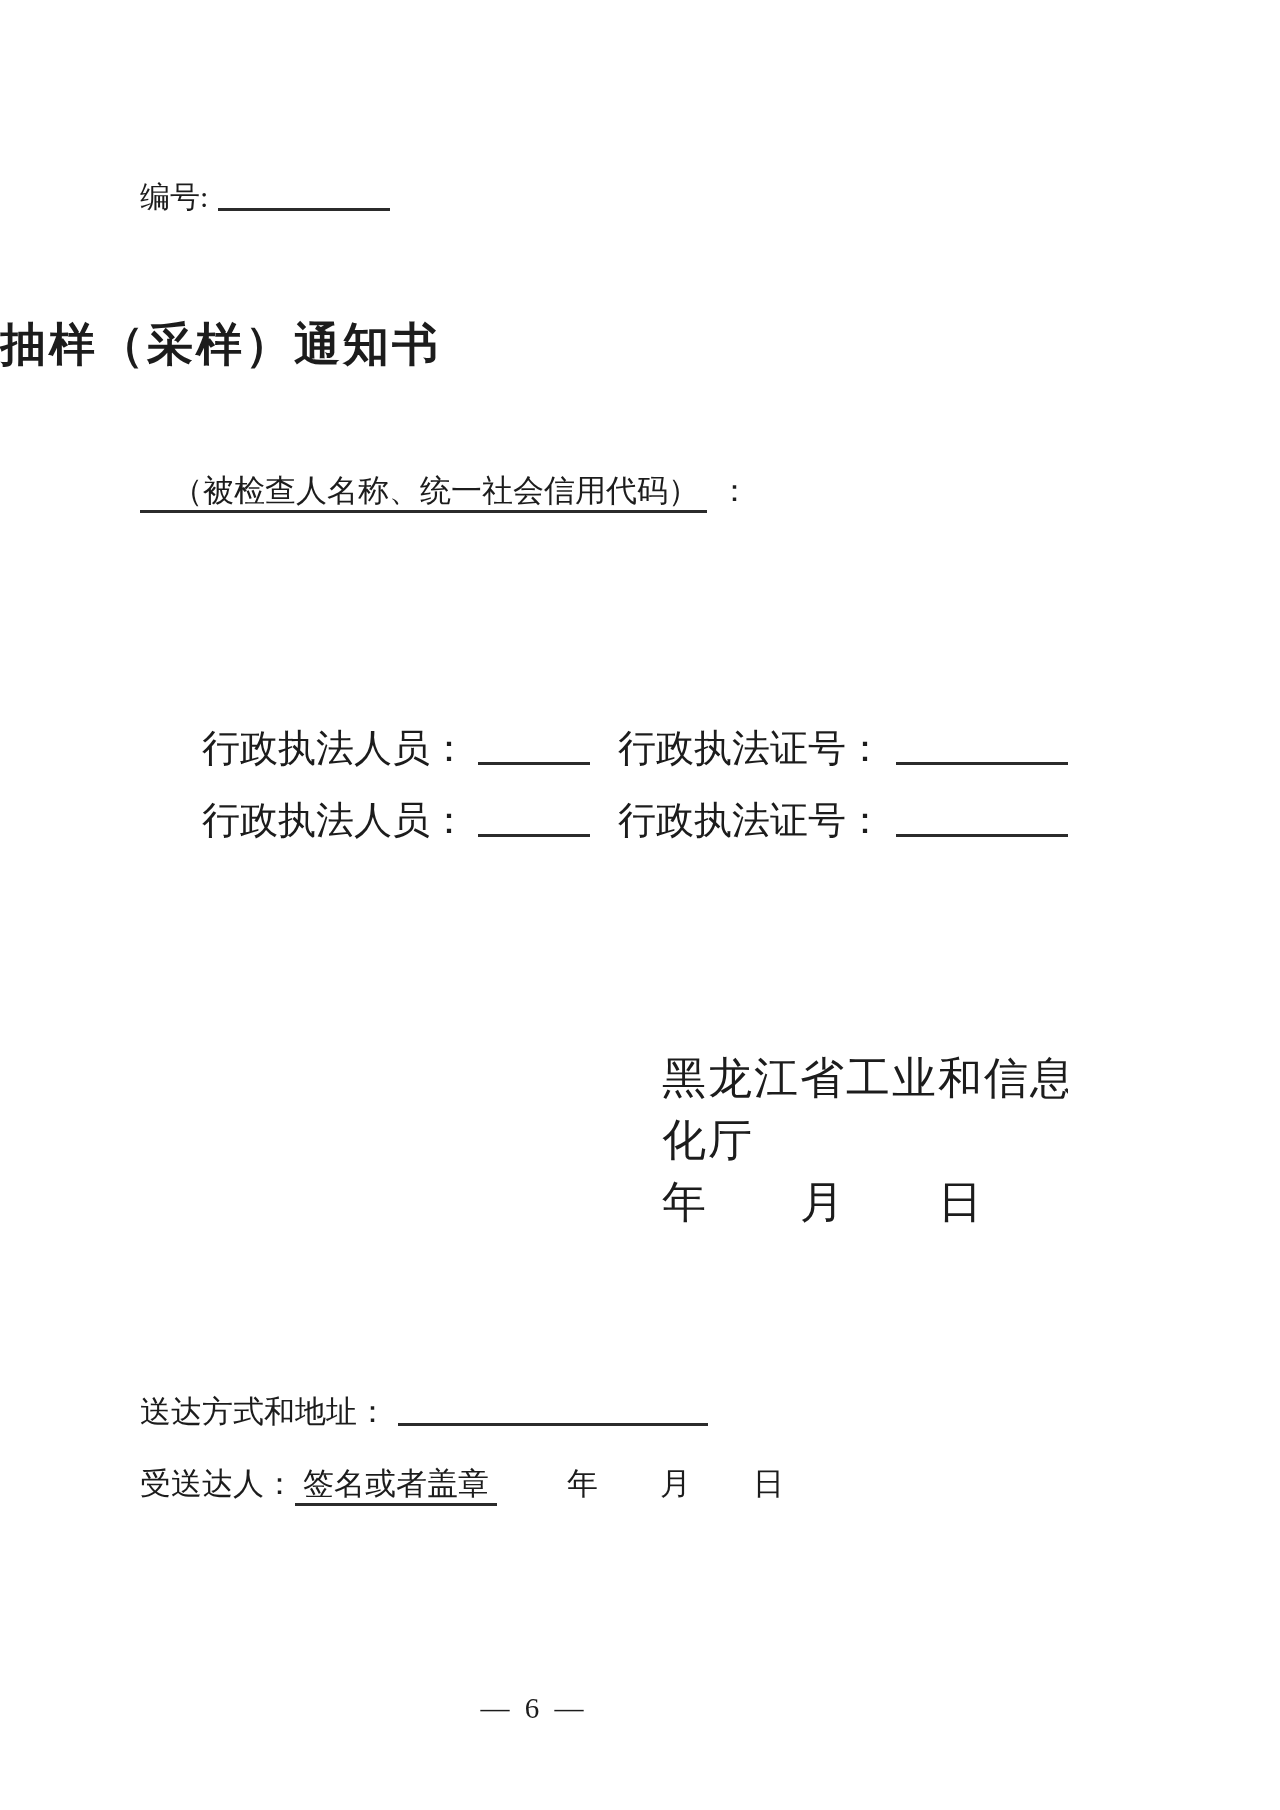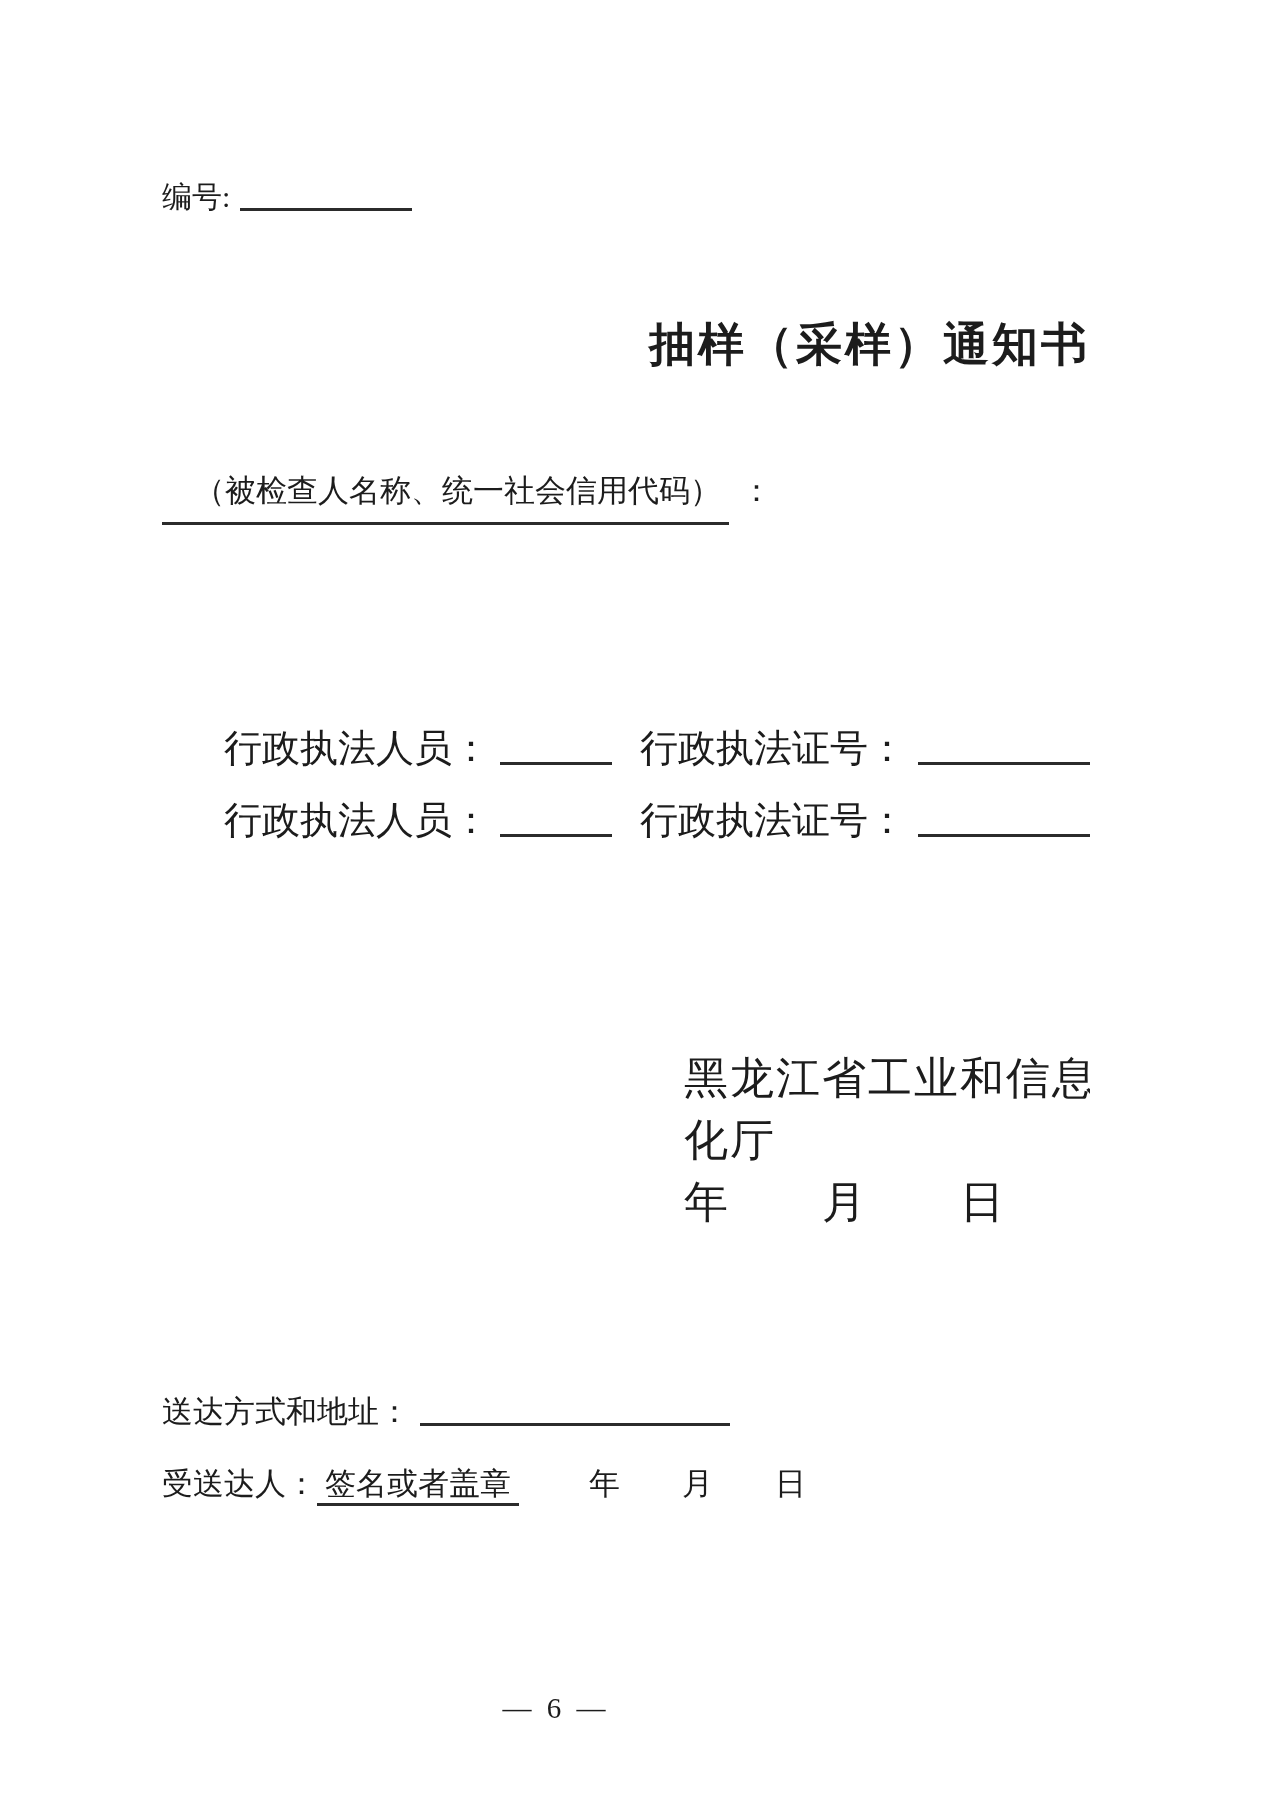--- a/index.html
+++ b/index.html
@@ -7,37 +7,36 @@
     --line:#2b2b2b;
   }
   html,body{margin:0;padding:0;background:#ffffff;}
   .page{
     position:relative;
     width:1068px;height:1810px;
     background:#ffffff;
     color:var(--ink);
     font-family:"Liberation Serif","DejaVu Serif",serif;
     overflow:hidden;
-    margin-left:22px;
   }
   .u{
     border-bottom:3px solid var(--line);
-    padding-bottom:14px;
+    padding-bottom:2px;
   }
   .blank{
     display:inline-block;
     border-bottom:3px solid var(--line);
     height:1.05em;
     vertical-align:-4px;
   }
   #doc-number{position:absolute;top:176px;left:140px;font-size:30px;}
   #doc-number .blank{width:172px;margin-left:10px;}
   #title{
     position:absolute;top:314px;left:0;width:100%;
-    text-align:right;font-size:46px;font-weight:bold;letter-spacing:3px;
+    text-align:left;font-size:46px;font-weight:bold;letter-spacing:3px;
   }
   #addressee{position:absolute;top:470px;left:140px;font-size:31px;}
   #addressee .u{padding-left:32px;padding-right:8px;}
   #addressee .colon{margin-left:12px;}
   #body-para{
     position:absolute;top:528px;left:140px;width:995px;
     font-size:31px;line-height:72px;text-indent:62px;
   }
   #body-para .blank{width:92px;}
   #officers{position:absolute;top:712px;left:140px;font-size:38px;line-height:72px;}

